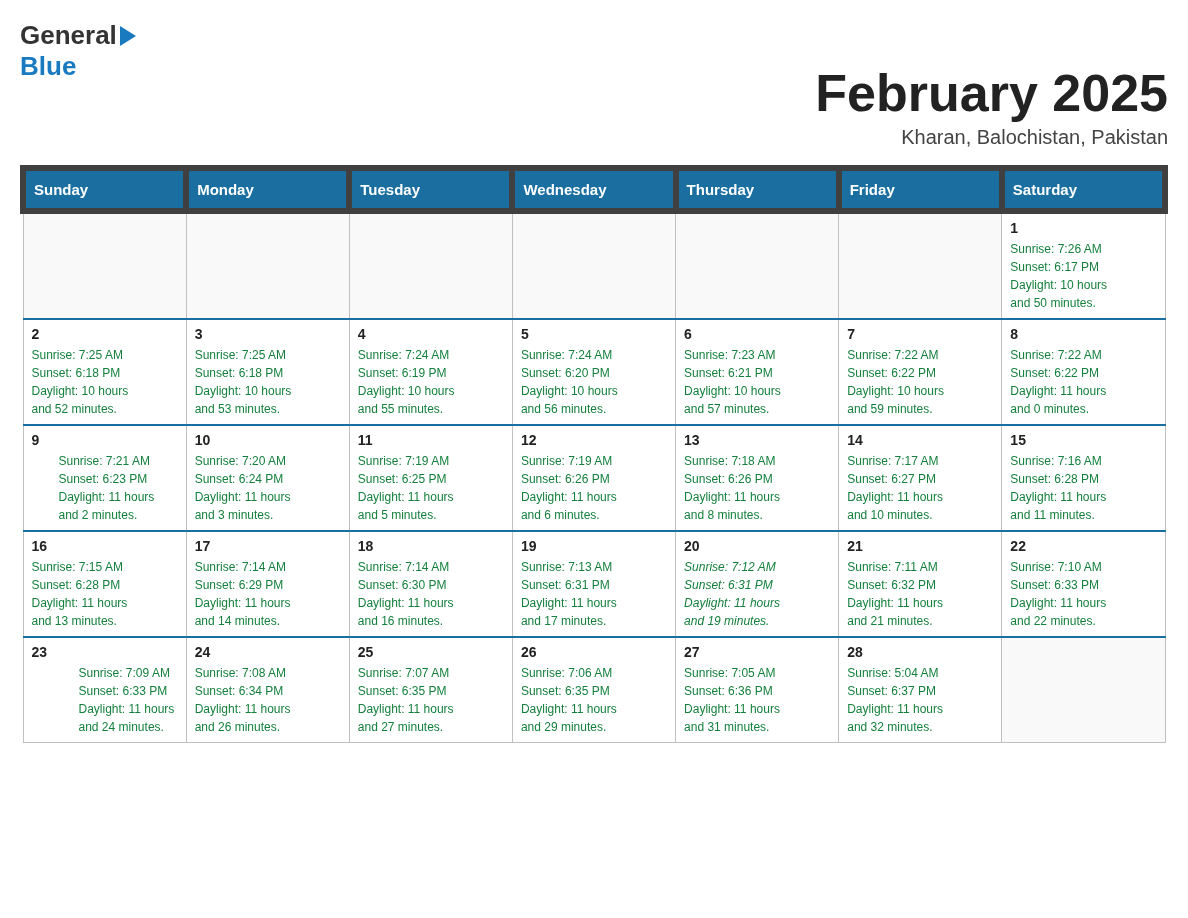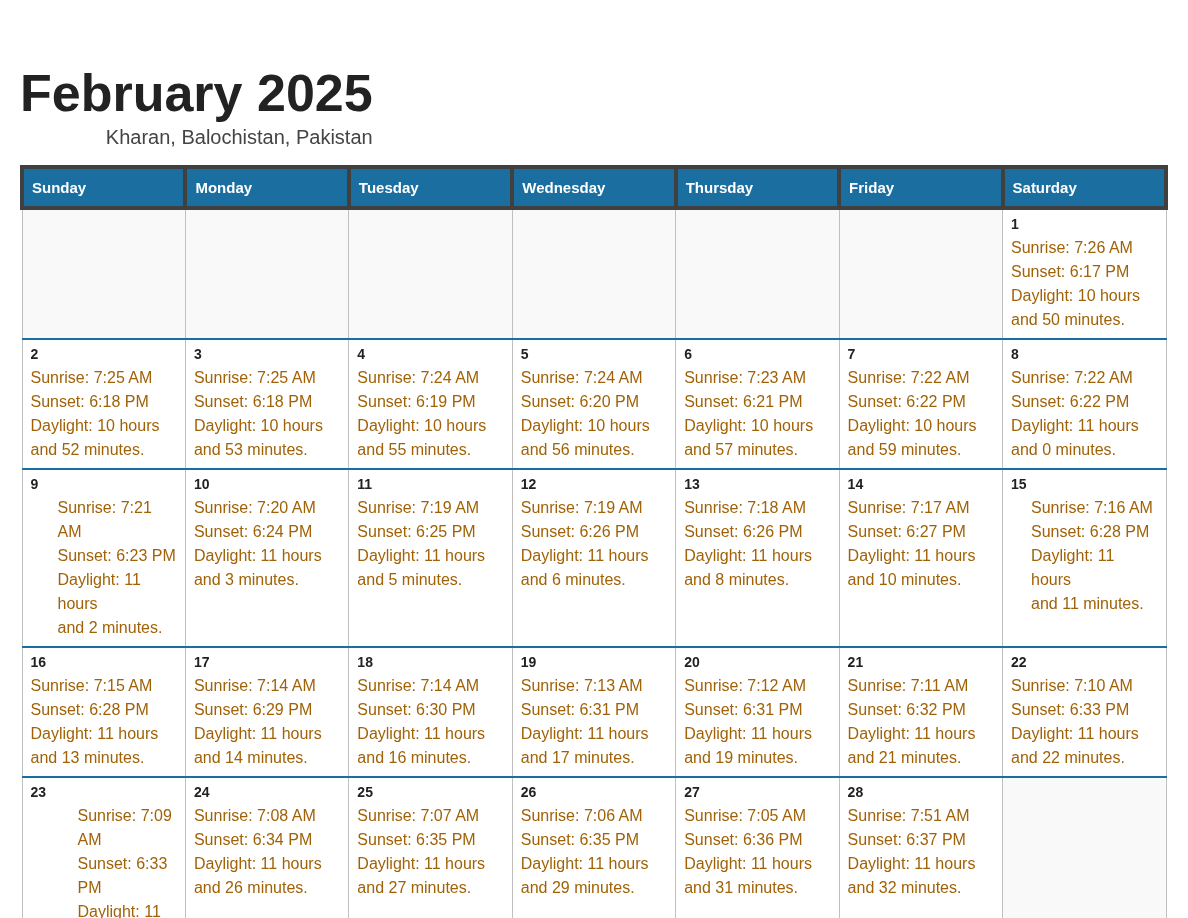--- a/index.html
+++ b/index.html
@@ -46,21 +46,21 @@
       border-collapse: collapse;
       border: 1px solid #1a7abf;
     }
     .calendar th {
       background-color: #1a6fa0;
       color: #fff;
       font-size: 15px;
       font-weight: bold;
       padding: 10px 8px;
       text-align: left;
-      border: 4px solid #404040;
+      border: 6px solid #404040;
     }
     .calendar td {
       vertical-align: top;
       border: 1px solid #c0c0c0;
       padding: 6px 8px;
       width: 14.28%;
       min-height: 100px;
       font-size: 12.5px;
       color: #333;
       background: #fff;
@@ -69,23 +69,23 @@
       background: #f9f9f9;
     }
     .day-num {
       font-size: 14px;
       font-weight: bold;
       display: block;
       margin-bottom: 4px;
       color: #222;
     }
     .day-info {
-      font-size: 16px;
+      font-size: 12px;
       line-height: 1.5;
-      color: #a16207;
+      color: #15803d;
     }
     .week-row td {
       border-top: 2px solid #1a6fa0;
     }
     .logo-wrapper {
       display: flex;
       flex-direction: column;
     }
     .logo-top {
       display: flex;
@@ -100,20 +100,27 @@
       border-left: 16px solid #1a7abf;
       margin-left: 3px;
       margin-bottom: 0px;
       vertical-align: middle;
     }
   </style>
 </head>
 <body>
 
 <div class="header">
+  <div class="logo-wrapper">
+    <div class="logo-top">
+      <span class="logo-general">General</span>
+      <span class="chevron-right"></span>
+    </div>
+    <span class="logo-blue">Blue</span>
+  </div>
   <div class="title-section">
     <div class="month-title">February 2025</div>
     <div class="location">Kharan, Balochistan, Pakistan</div>
   </div>
 </div>
 
 <table class="calendar">
   <thead>
     <tr>
     <th>Sunday</th>
@@ -230,21 +237,21 @@
         </td>
         <td>
           <span class="day-num">14</span>
           <div class="day-info" style="white-space: pre-line;">Sunrise: 7:17 AM
 Sunset: 6:27 PM
 Daylight: 11 hours
 and 10 minutes.</div>
         </td>
         <td>
           <span class="day-num">15</span>
-          <div class="day-info" style="white-space: pre-line; margin-left: 20px;">Sunrise: 7:16 AM
+          <div class="day-info" style="white-space: pre-line;">Sunrise: 7:16 AM
 Sunset: 6:28 PM
 Daylight: 11 hours
 and 11 minutes.</div>
         </td>
       </tr>
       <tr class="week-row">
         <td>
           <span class="day-num">16</span>
           <div class="day-info" style="white-space: pre-line;">Sunrise: 7:15 AM
 Sunset: 6:28 PM
@@ -267,21 +274,21 @@
         </td>
         <td>
           <span class="day-num">19</span>
           <div class="day-info" style="white-space: pre-line;">Sunrise: 7:13 AM
 Sunset: 6:31 PM
 Daylight: 11 hours
 and 17 minutes.</div>
         </td>
         <td>
           <span class="day-num">20</span>
-          <div class="day-info" style="white-space: pre-line;">Sunrise: 7:12 AM
+          <div class="day-info" style="white-space: pre-line; font-style: italic;">Sunrise: 7:12 AM
 Sunset: 6:31 PM
 Daylight: 11 hours
 and 19 minutes.</div>
         </td>
         <td>
           <span class="day-num">21</span>
           <div class="day-info" style="white-space: pre-line;">Sunrise: 7:11 AM
 Sunset: 6:32 PM
 Daylight: 11 hours
 and 21 minutes.</div>
@@ -325,21 +332,21 @@
         </td>
         <td>
           <span class="day-num">27</span>
           <div class="day-info" style="white-space: pre-line;">Sunrise: 7:05 AM
 Sunset: 6:36 PM
 Daylight: 11 hours
 and 31 minutes.</div>
         </td>
         <td>
           <span class="day-num">28</span>
-          <div class="day-info" style="white-space: pre-line;">Sunrise: 7:51 AM
+          <div class="day-info" style="white-space: pre-line;">Sunrise: 5:04 AM
 Sunset: 6:37 PM
 Daylight: 11 hours
 and 32 minutes.</div>
         </td>
         <td class="empty"></td>
       </tr>
     </tbody>
 </table>
 
 </body></html>

